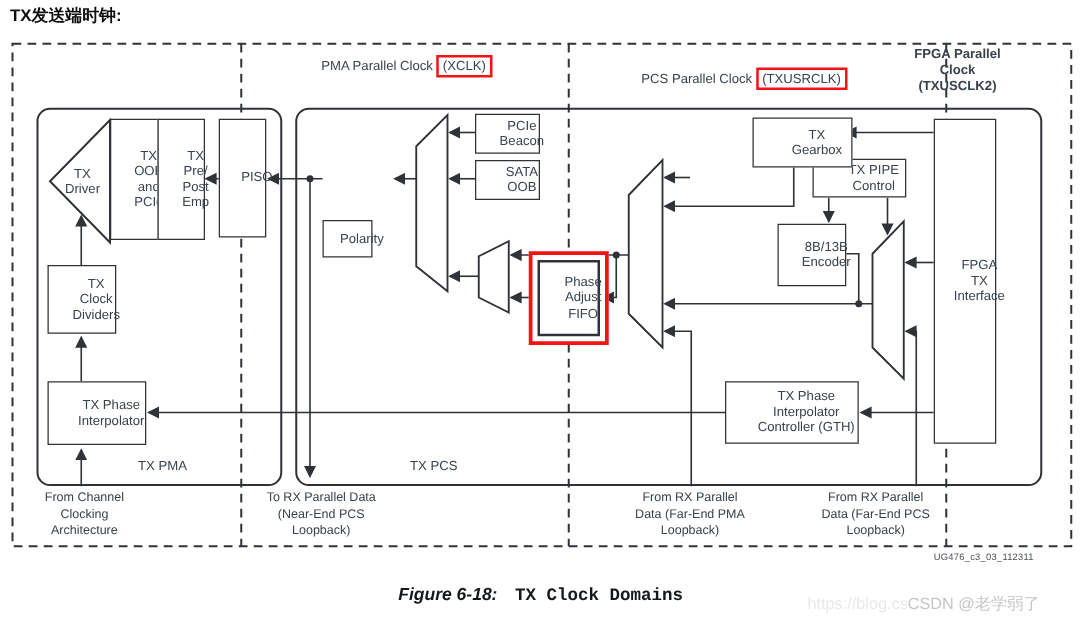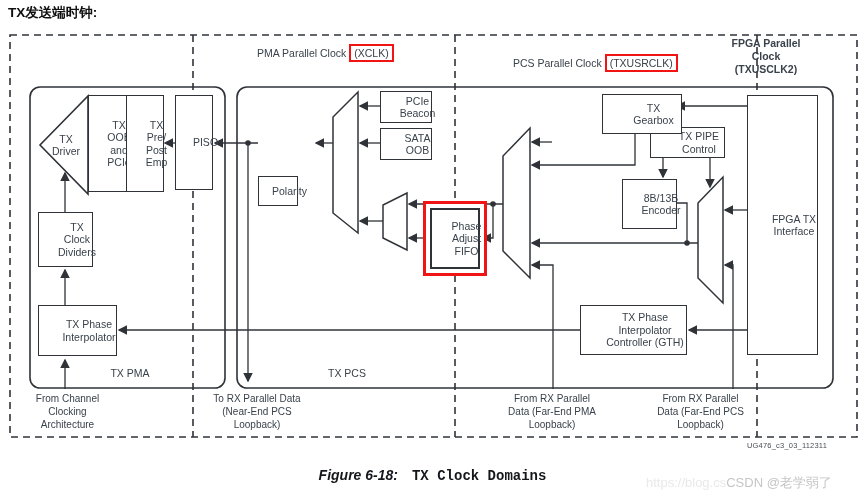--- a/index.html
+++ b/index.html
@@ -125,21 +125,21 @@
 Adjust
 FIFO</div>
   <div class="box" style="left:650px;top:127px;width:75px;height:31px;">TX PIPE
 Control</div>
   <div class="box" style="left:622px;top:179px;width:55px;height:50px;">8B/13B
 Encoder</div>
   <div class="box" style="left:602px;top:94px;width:80px;height:40px;">TX Gearbox</div>
   <div class="box" style="left:580px;top:305px;width:107px;height:50px;">TX Phase
 Interpolator
 Controller (GTH)</div>
-  <div class="box" style="left:747px;top:95px;width:71px;height:260px;">FPGA TX
+  <div class="box" style="left:747px;top:95px;width:50px;height:260px;">FPGA TX
 Interface</div>
 
   <div class="nakedlabel" style="left:95px;top:366px;width:70px;height:14px;">TX PMA</div>
   <div class="nakedlabel" style="left:312px;top:366px;width:70px;height:14px;">TX PCS</div>
 
   <div class="edge-label" style="left:15px;top:392px;width:105px;">From Channel
 Clocking
 Architecture</div>
   <div class="edge-label" style="left:193px;top:392px;width:128px;">To RX Parallel Data
 (Near-End PCS

